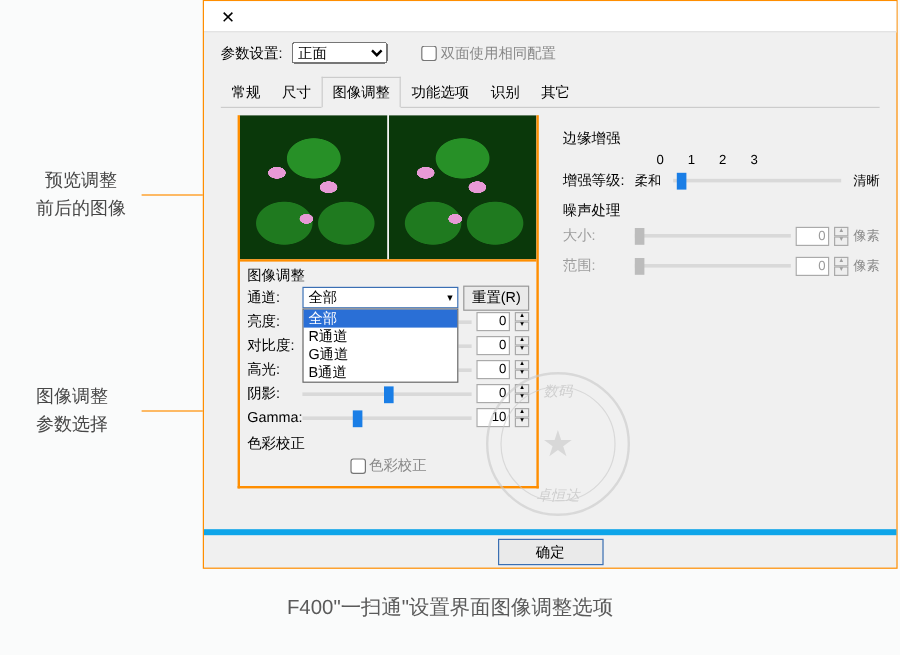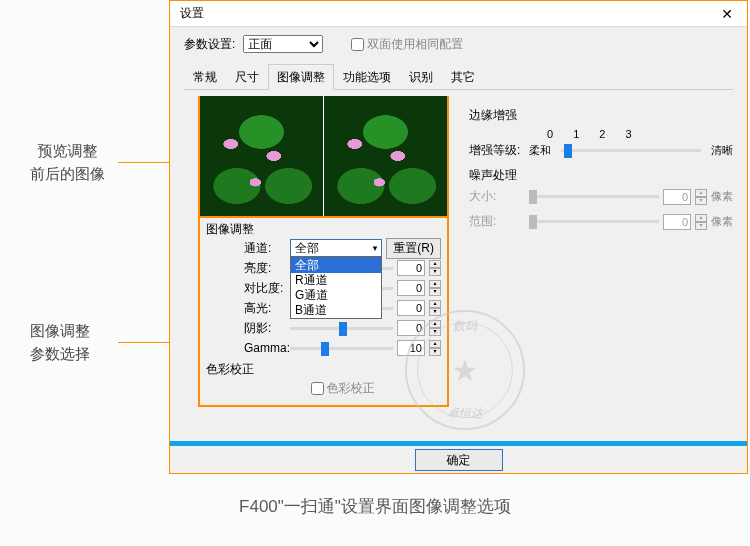--- a/index.html
+++ b/index.html
@@ -34,21 +34,21 @@
     radial-gradient(18px 12px at 25% 40%, #e79ad6 40%, transparent 42%),
     radial-gradient(18px 12px at 60% 50%, #e79ad6 40%, transparent 42%),
     radial-gradient(14px 10px at 45% 72%, #e79ad6 40%, transparent 42%),
     radial-gradient(42px 32px at 30% 75%, #1f7a1f 55%, transparent 57%),
     radial-gradient(42px 32px at 72% 75%, #1f7a1f 55%, transparent 57%),
     radial-gradient(40px 30px at 50% 30%, #279027 55%, transparent 57%),
     #0a380a;
   }
 
   .group-title { font-size: 12px; padding: 3px 6px 0 6px; }
-  .adj-row { display: flex; align-items: center; font-size: 12px; padding: 1px 6px; gap: 4px; height: 20px; margin-left: 38px; }
+  .adj-row { display: flex; align-items: center; font-size: 12px; padding: 1px 6px; gap: 4px; height: 20px; }
   .adj-label { width: 42px; }
   .slider-track { flex: 1; height: 3px; background: #d9d9d9; position: relative; }
   .slider-thumb { position: absolute; top: -5px; width: 8px; height: 14px; background: #1a7ee6; }
   .num-spin { width: 28px; height: 16px; border: 1px solid #aaa; background:#fff; font-size: 11px; text-align: right; padding: 0 2px; line-height: 14px; }
   .spin-btns { width: 12px; display: flex; flex-direction: column; }
   .spin-btns div { height: 8px; border: 1px solid #aaa; background: #eee; font-size: 6px; text-align: center; line-height: 5px; }
 
   .chan-select-wrap { position: relative; flex: 1; }
   .chan-select { width: 100%; height: 18px; border: 1px solid #3a6fb3; background: #fff; font-size: 12px; padding: 0 4px; display:flex; align-items:center; justify-content:space-between;}
   .chan-arrow { font-size: 9px; }
@@ -84,21 +84,20 @@
 <div class="callout" style="left:30px; top:140px; white-space:pre;">预览调整
 前后的图像</div>
 <div class="callout-line" style="left:118px; top:162px; width:66px;"></div>
 
 <div class="callout" style="left:30px; top:320px; white-space:pre;">图像调整
 参数选择</div>
 <div class="callout-line" style="left:118px; top:342px; width:66px;"></div>
 
 <div class="dialog">
   <div class="titlebar">
-    <div class="titlebar-title">设置</div>
     <div class="close-btn">✕</div>
   </div>
 
   <div class="paramrow">
     <span>参数设置:</span>
     <select>
       <option>正面</option>
     </select>
     <span style="width:12px"></span>
     <label class="chk">

